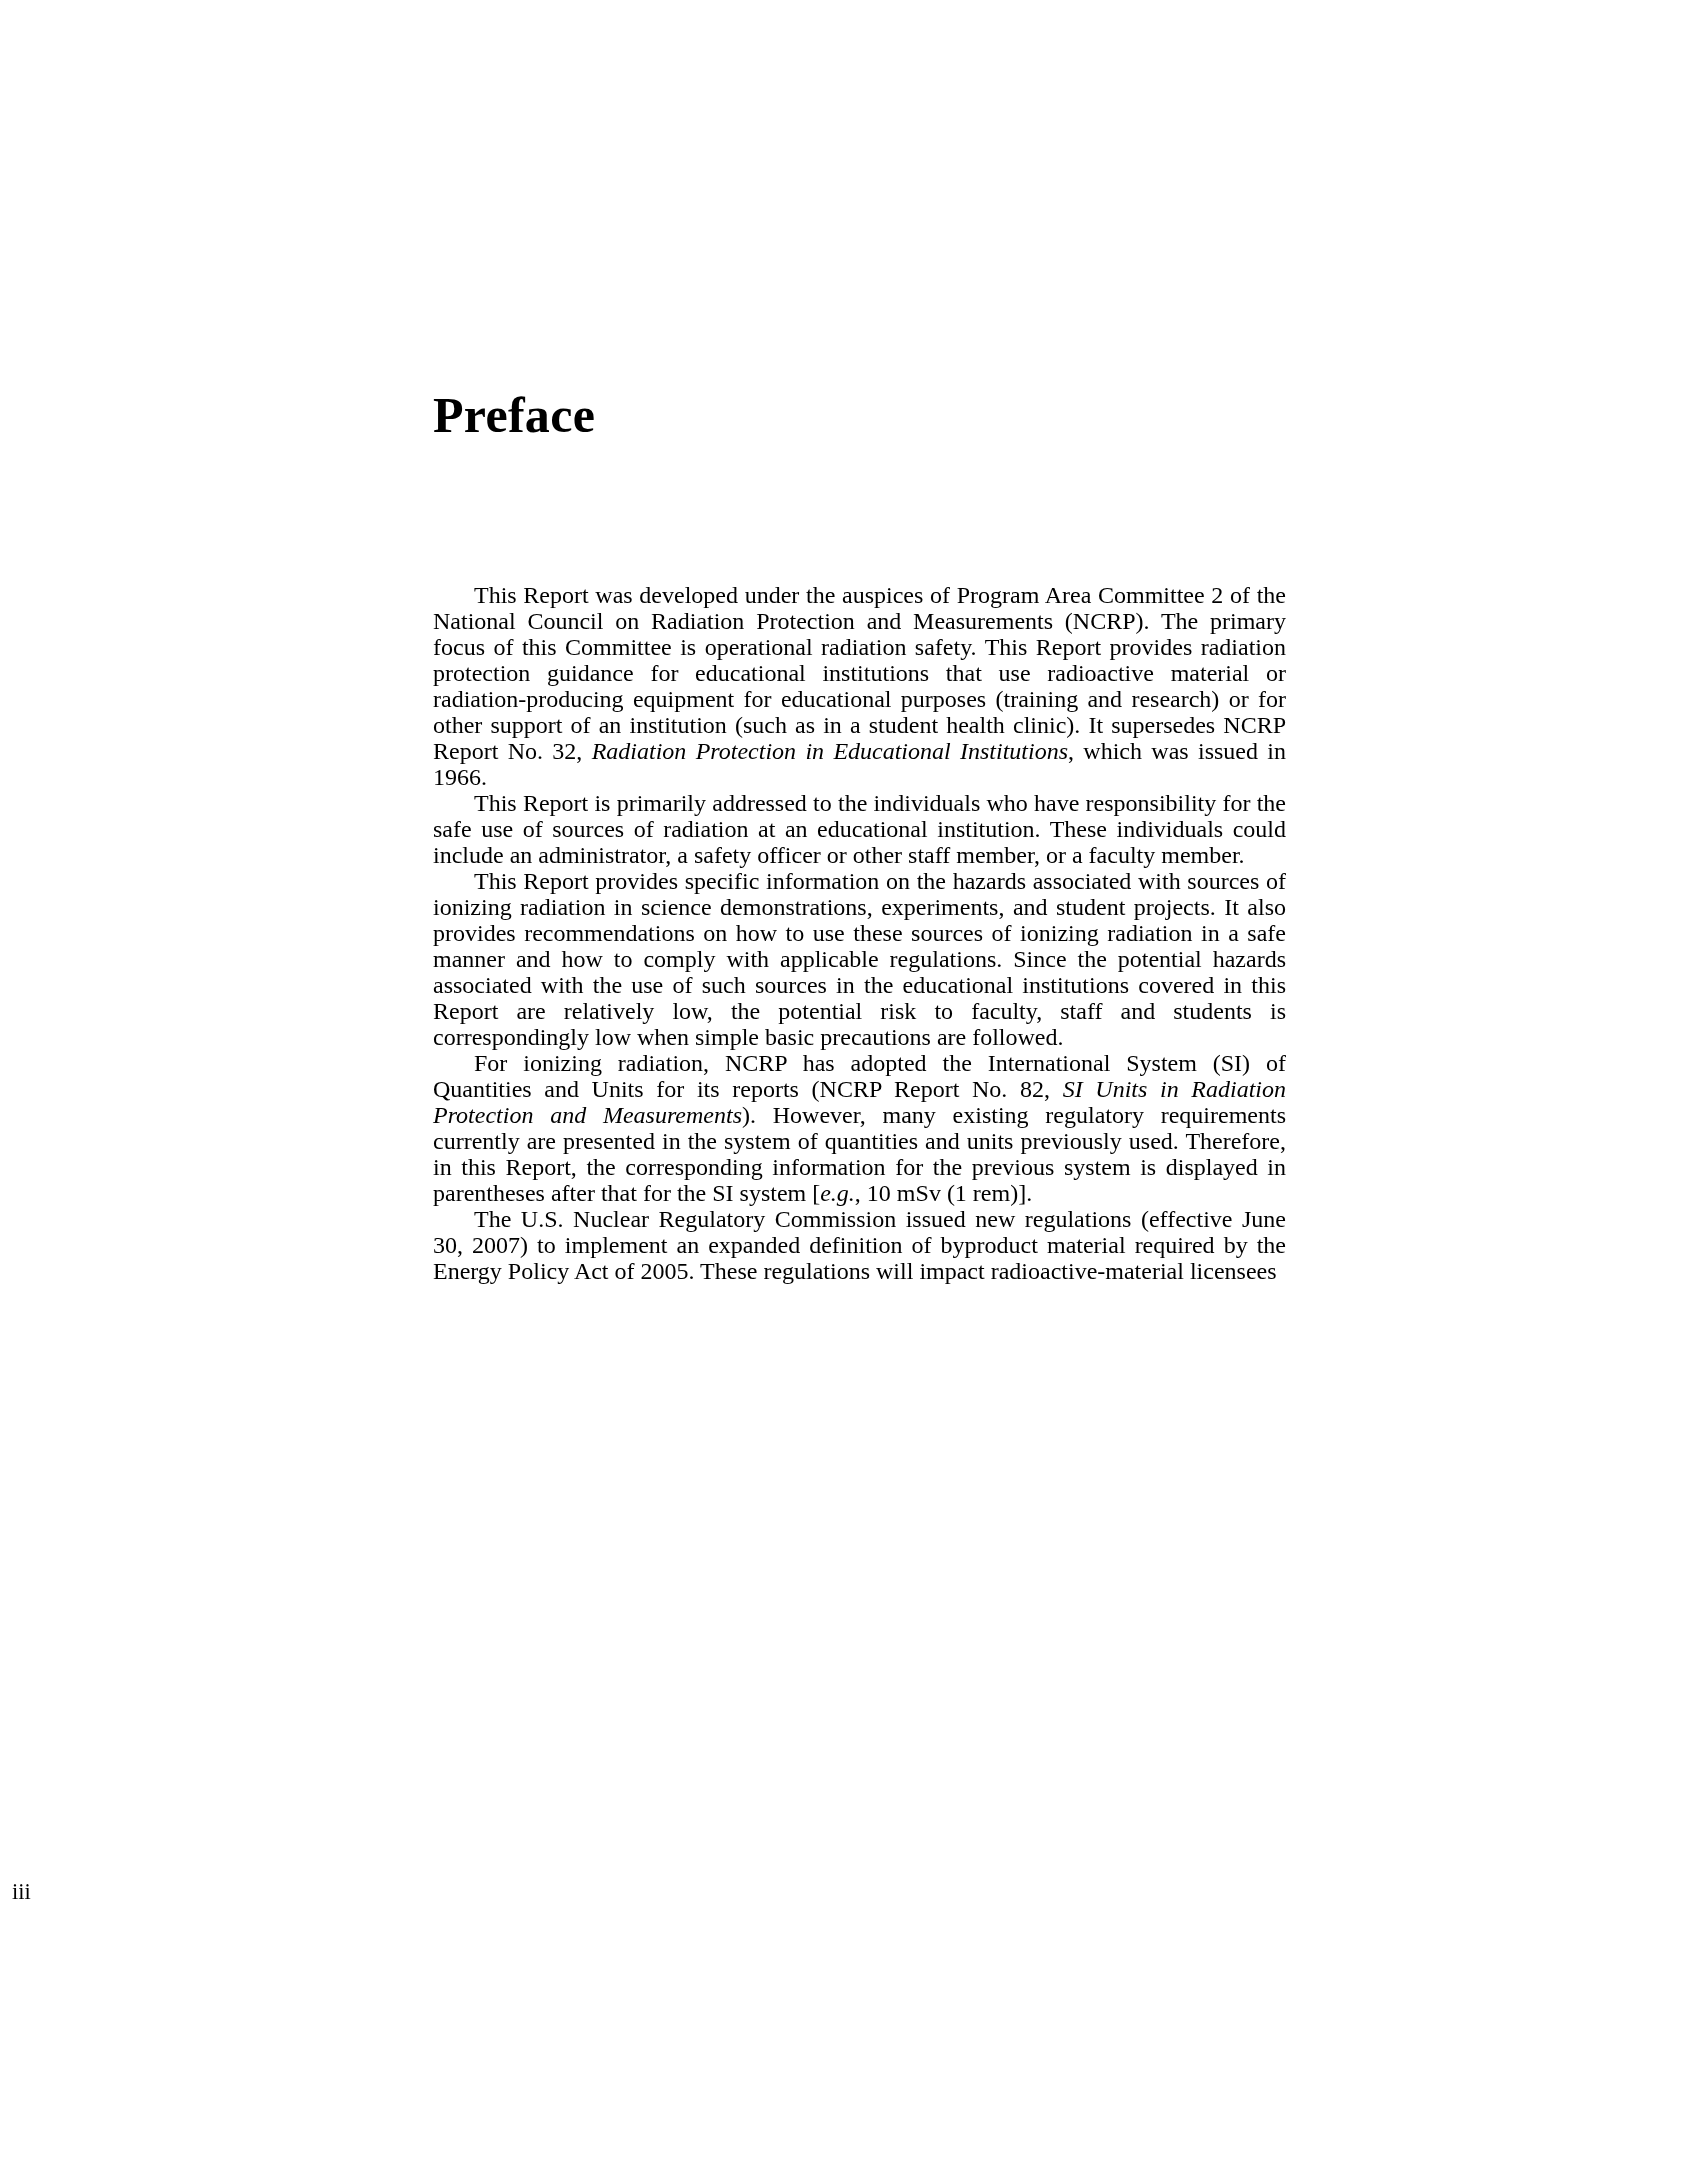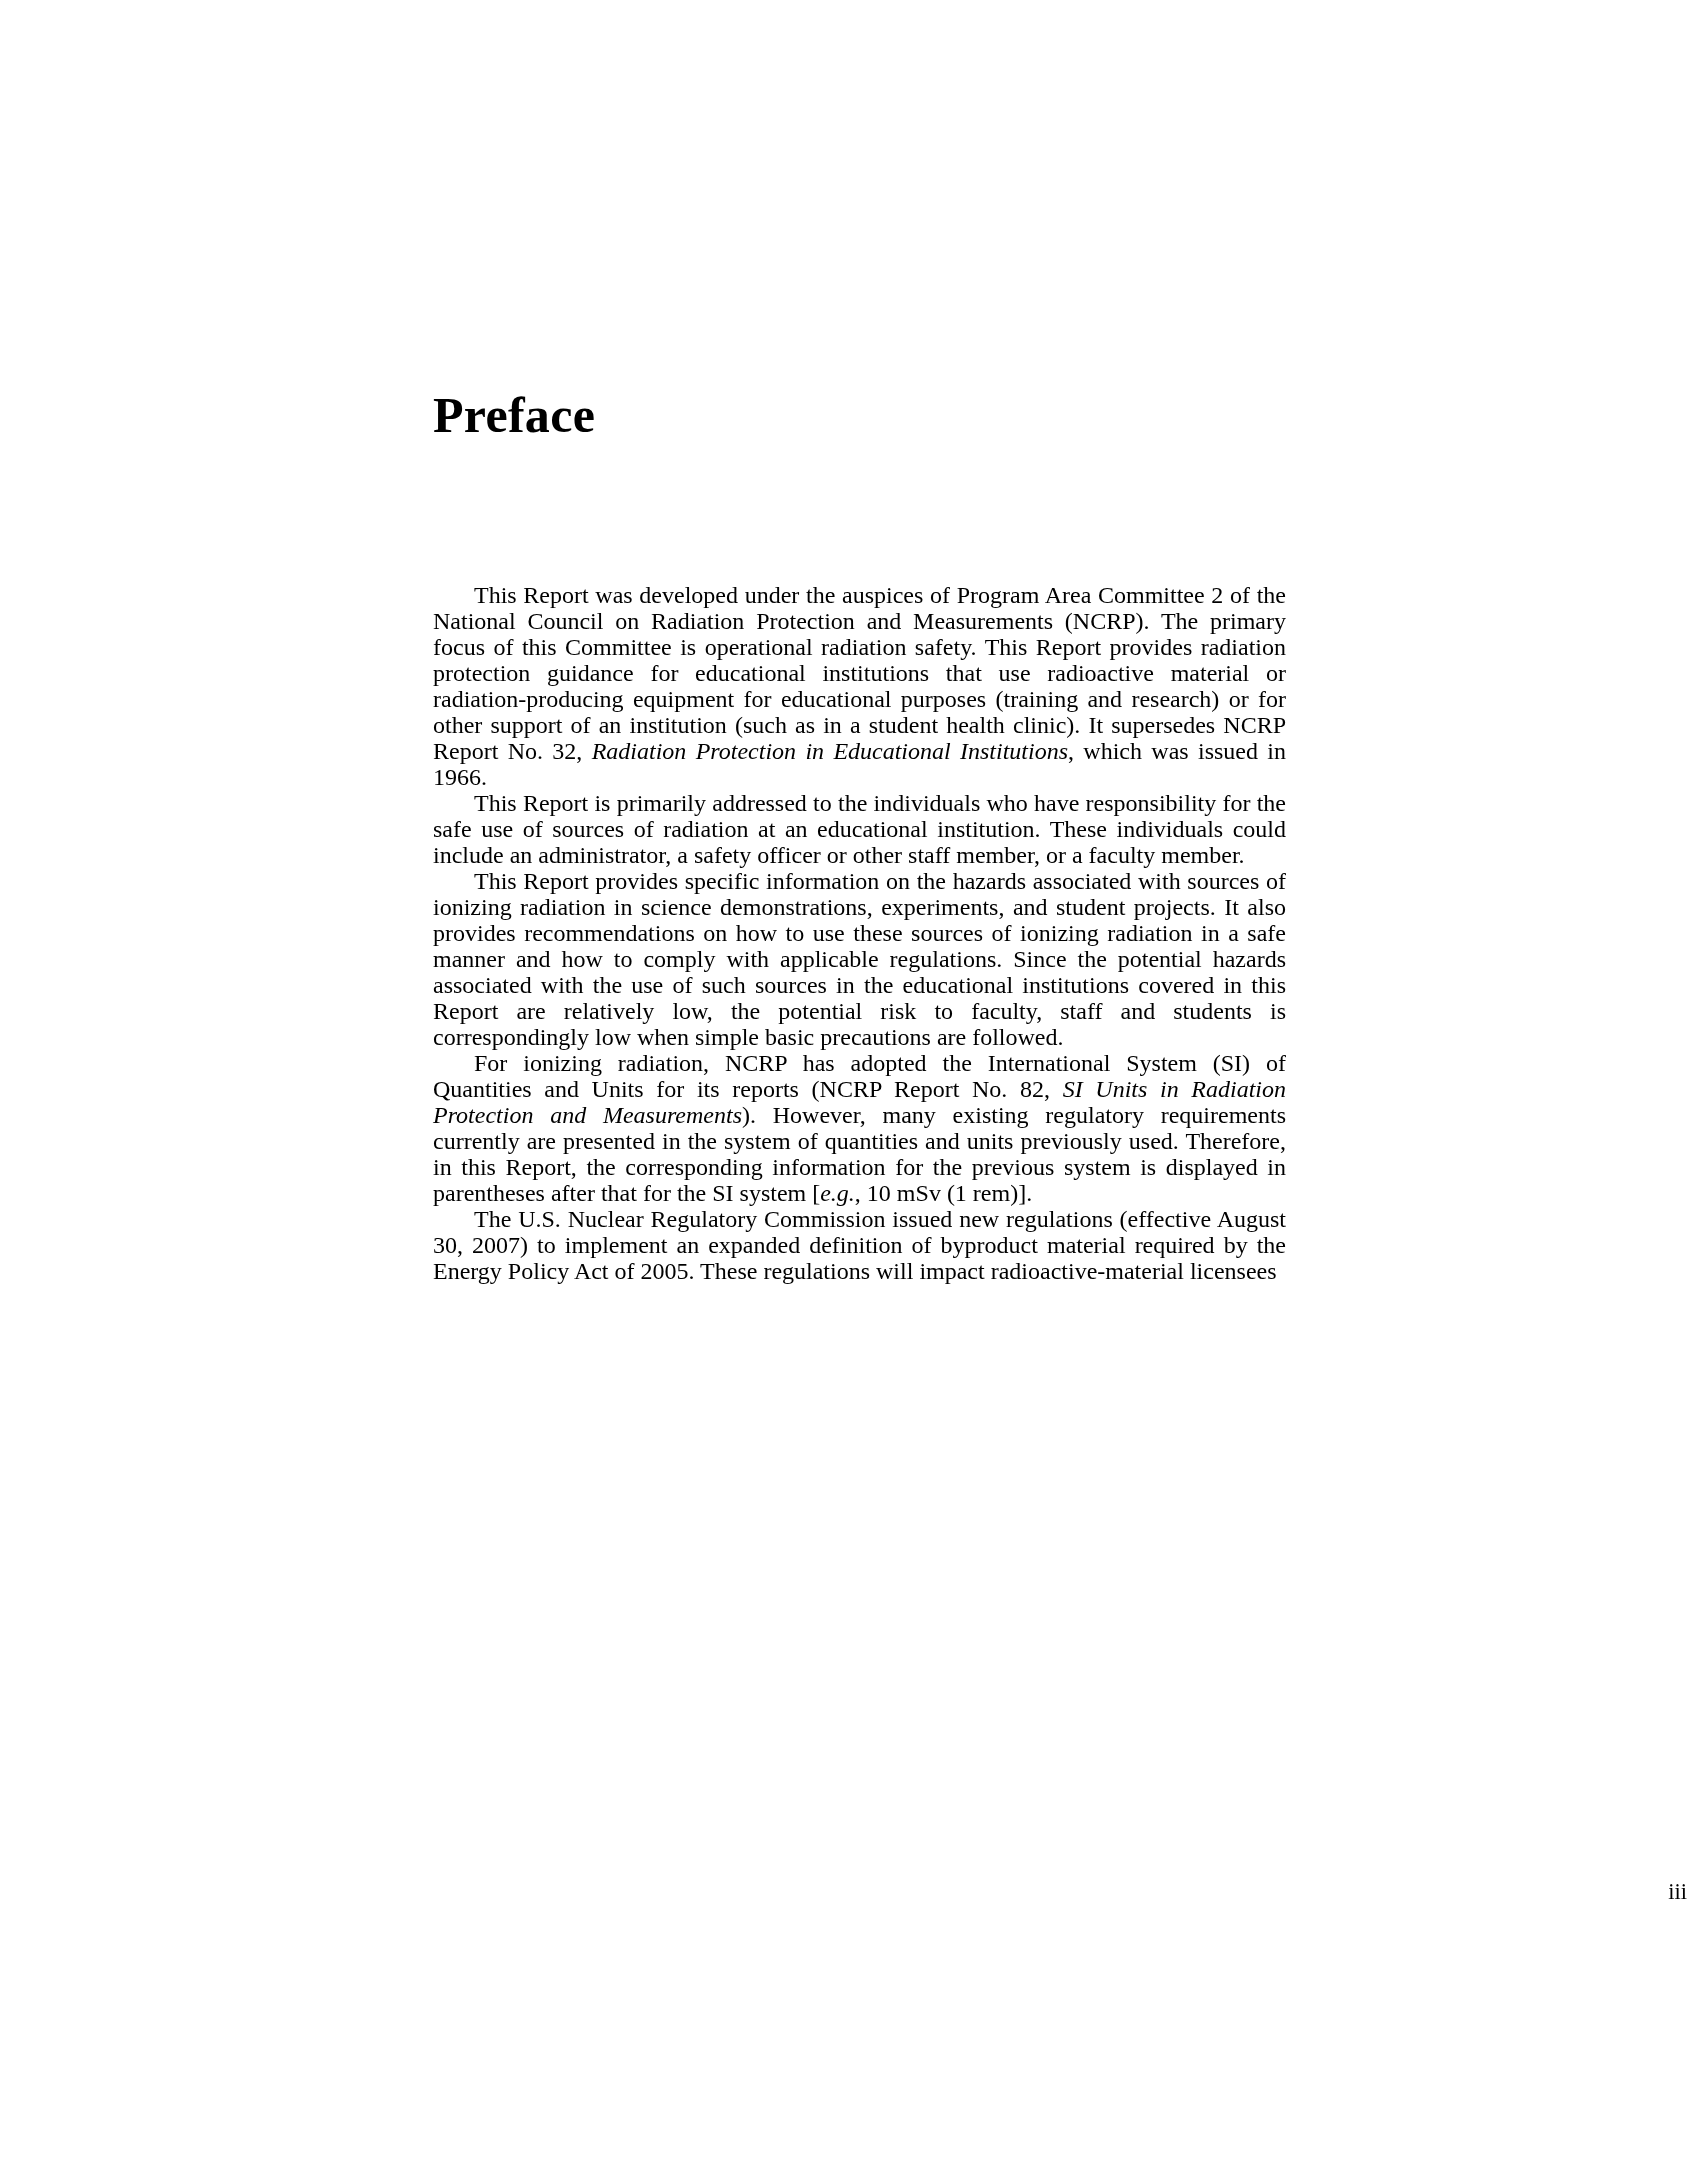--- a/index.html
+++ b/index.html
@@ -52,21 +52,21 @@
     text-indent: 41px;
   }
   em {
     font-style: italic;
   }
   .folio {
     position: absolute;
     top: 1879px;
     left: 0;
     width: 1687px;
-    text-align: right;
+    text-align: left;
     font-size: 22.5px;
     line-height: 26.5px;
   }
   .folio span {
     display: inline-block;
     margin-left: 12px;
   }
 </style>
 </head>
 <body>
@@ -75,21 +75,21 @@
 
   <div class="content">
 
     <h1 class="chapter-title">Preface</h1>
 
     <div class="body-block">
       <p class="first" id="p1"><span>This Report was developed under the auspices of Program Area Committee 2 of the National Council on Radiation Protection and Measurements (NCRP). The primary focus of this Committee is operational radiation safety. This Report provides radiation protection guidance for educational institutions that use radioactive material or radiation-producing equipment for educational purposes (training and research) or for other support of an institution (such as in a student health clinic). It supersedes NCRP Report No. 32, </span><em>Radiation Protection in Educational Institutions</em><span>, which was issued in 1966.</span></p>
       <p id="p2"><span>This Report is primarily addressed to the individuals who have responsibility for the safe use of sources of radiation at an educational institution. These individuals could include an administrator, a safety officer or other staff member, or a faculty member.</span></p>
       <p id="p3"><span>This Report provides specific information on the hazards associated with sources of ionizing radiation in science demonstrations, experiments, and student projects. It also provides recommendations on how to use these sources of ionizing radiation in a safe manner and how to comply with applicable regulations. Since the potential hazards associated with the use of such sources in the educational institutions covered in this Report are relatively low, the potential risk to faculty, staff and students is correspondingly low when simple basic precautions are followed.</span></p>
       <p id="p4"><span>For ionizing radiation, NCRP has adopted the International System (SI) of Quantities and Units for its reports (NCRP Report No. 82, </span><em>SI Units in Radiation Protection and Measurements</em><span>). However, many existing regulatory requirements currently are presented in the system of quantities and units previously used. Therefore, in this Report, the corresponding information for the previous system is displayed in parentheses after that for the SI system [</span><em>e.g.</em><span>, 10 mSv (1 rem)].</span></p>
-      <p id="p5"><span>The U.S. Nuclear Regulatory Commission issued new regulations (effective August 30, 2007) to implement an expanded definition of byproduct material required by the Energy Policy Act of 2005. These regulations will impact radioactive-material licensees</span></p>
+      <p id="p5"><span>The U.S. Nuclear Regulatory Commission issued new regulations (effective June 30, 2007) to implement an expanded definition of byproduct material required by the Energy Policy Act of 2005. These regulations will impact radioactive-material licensees</span></p>
     </div>
 
   </div>
 
   <div class="folio">
     <span>iii</span>
   </div>
 
 </div>
 

